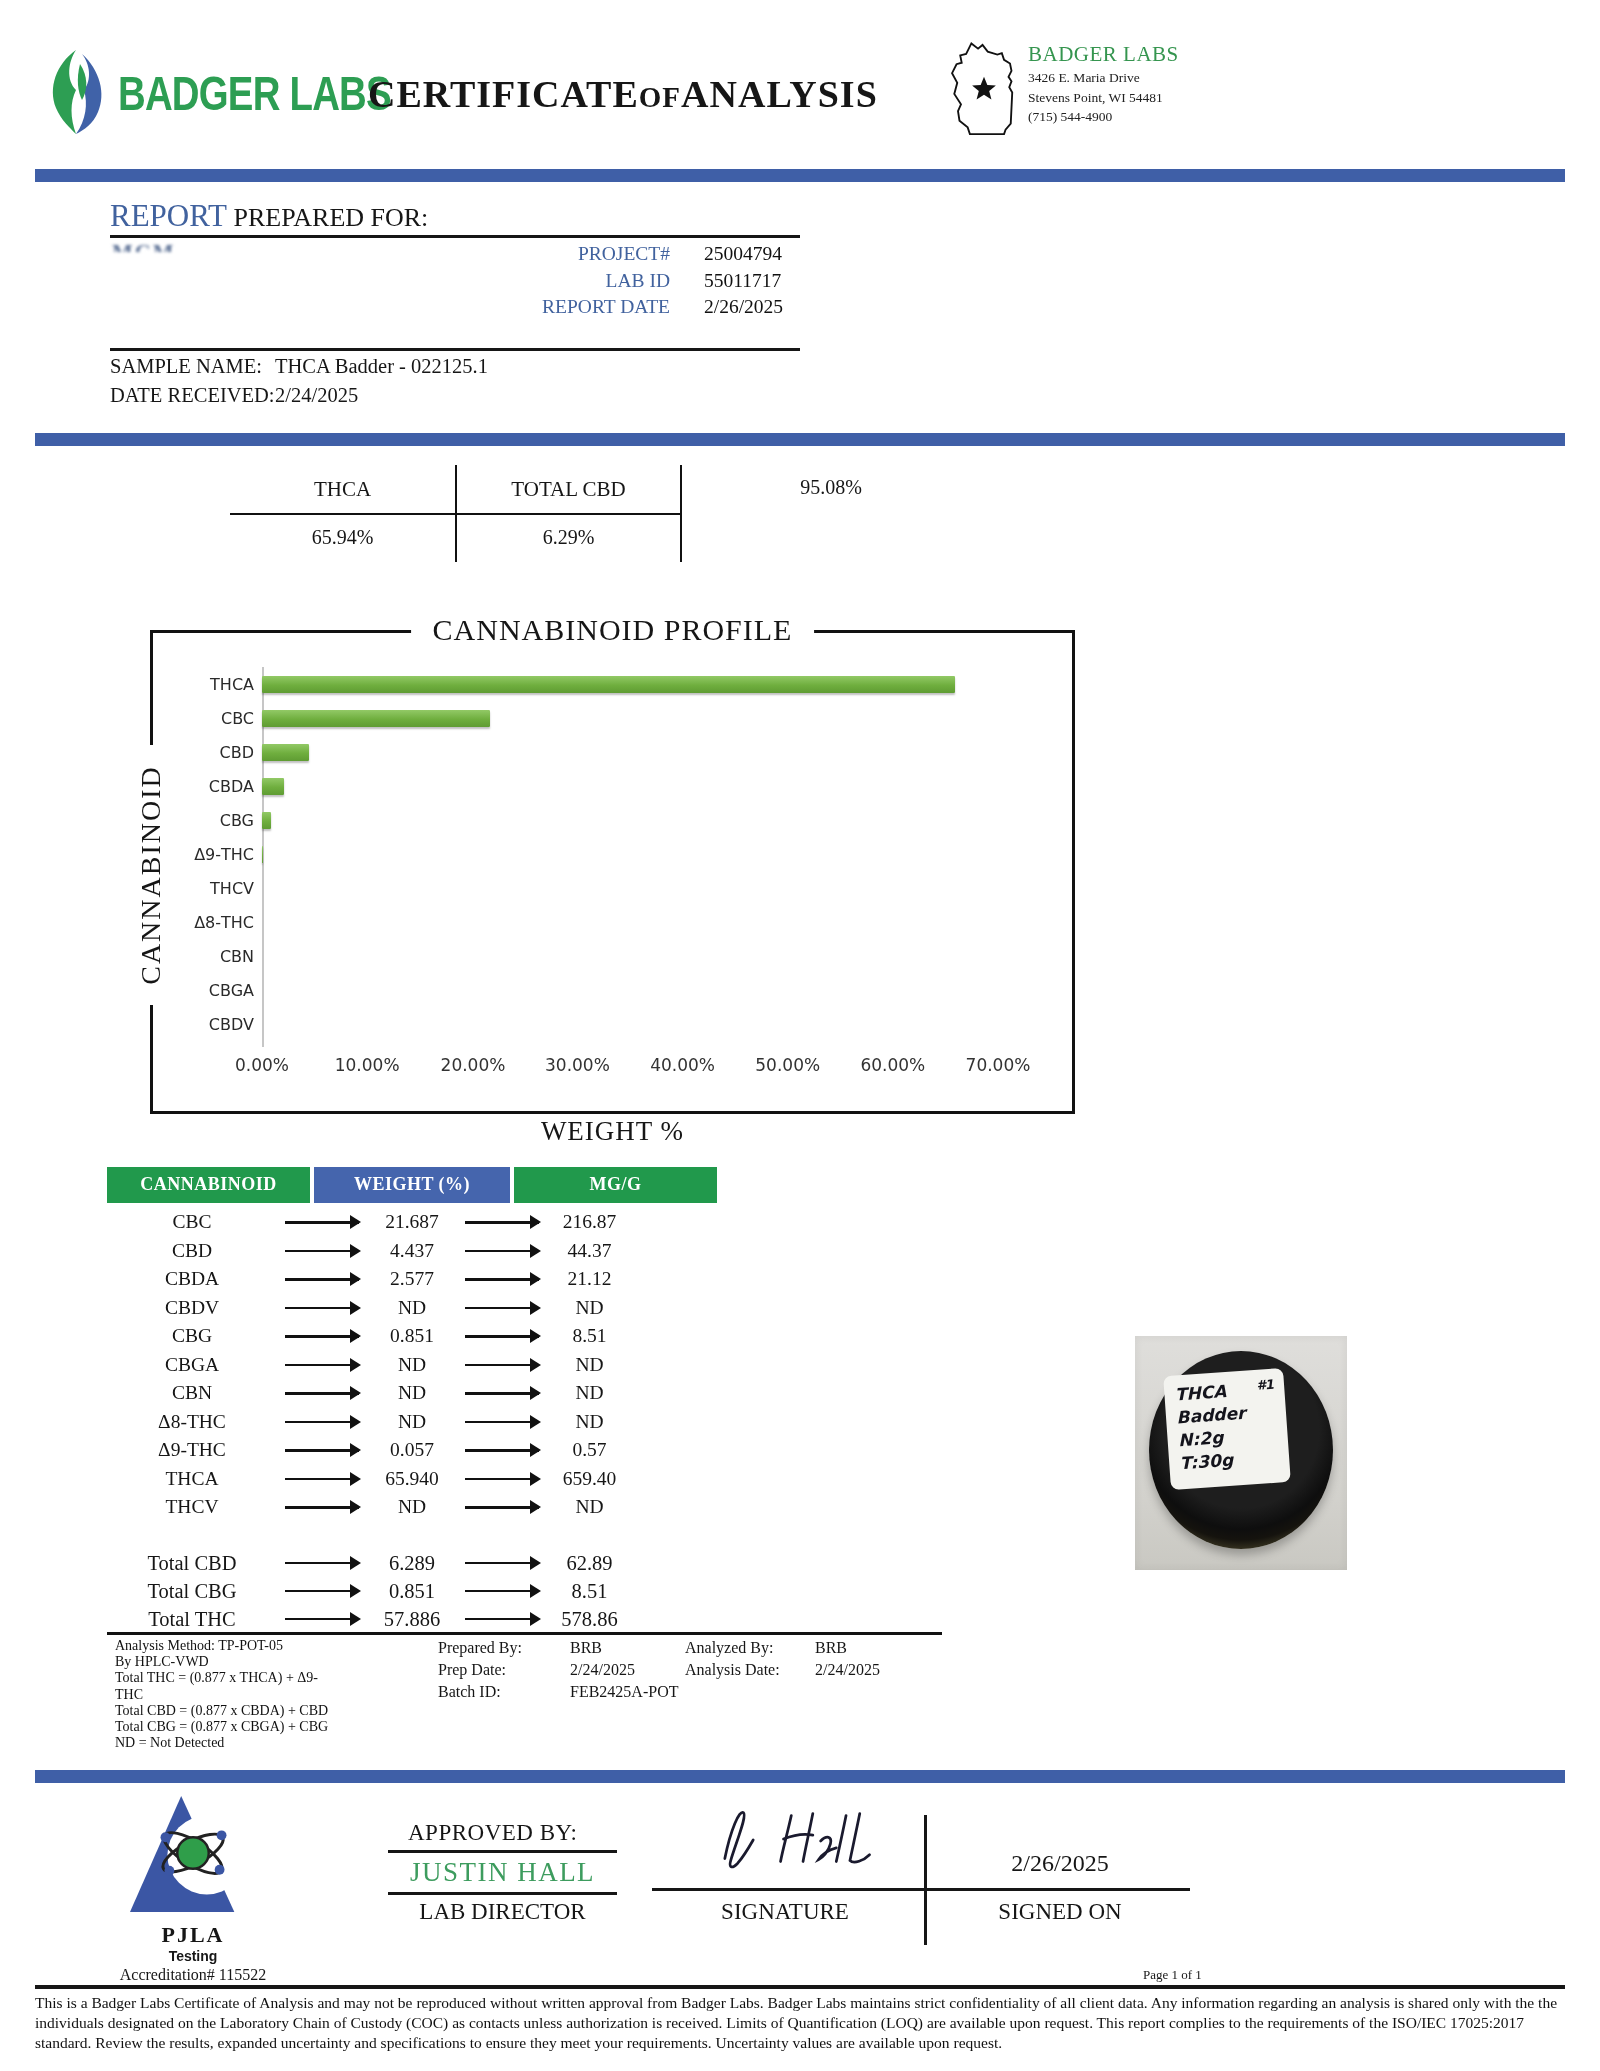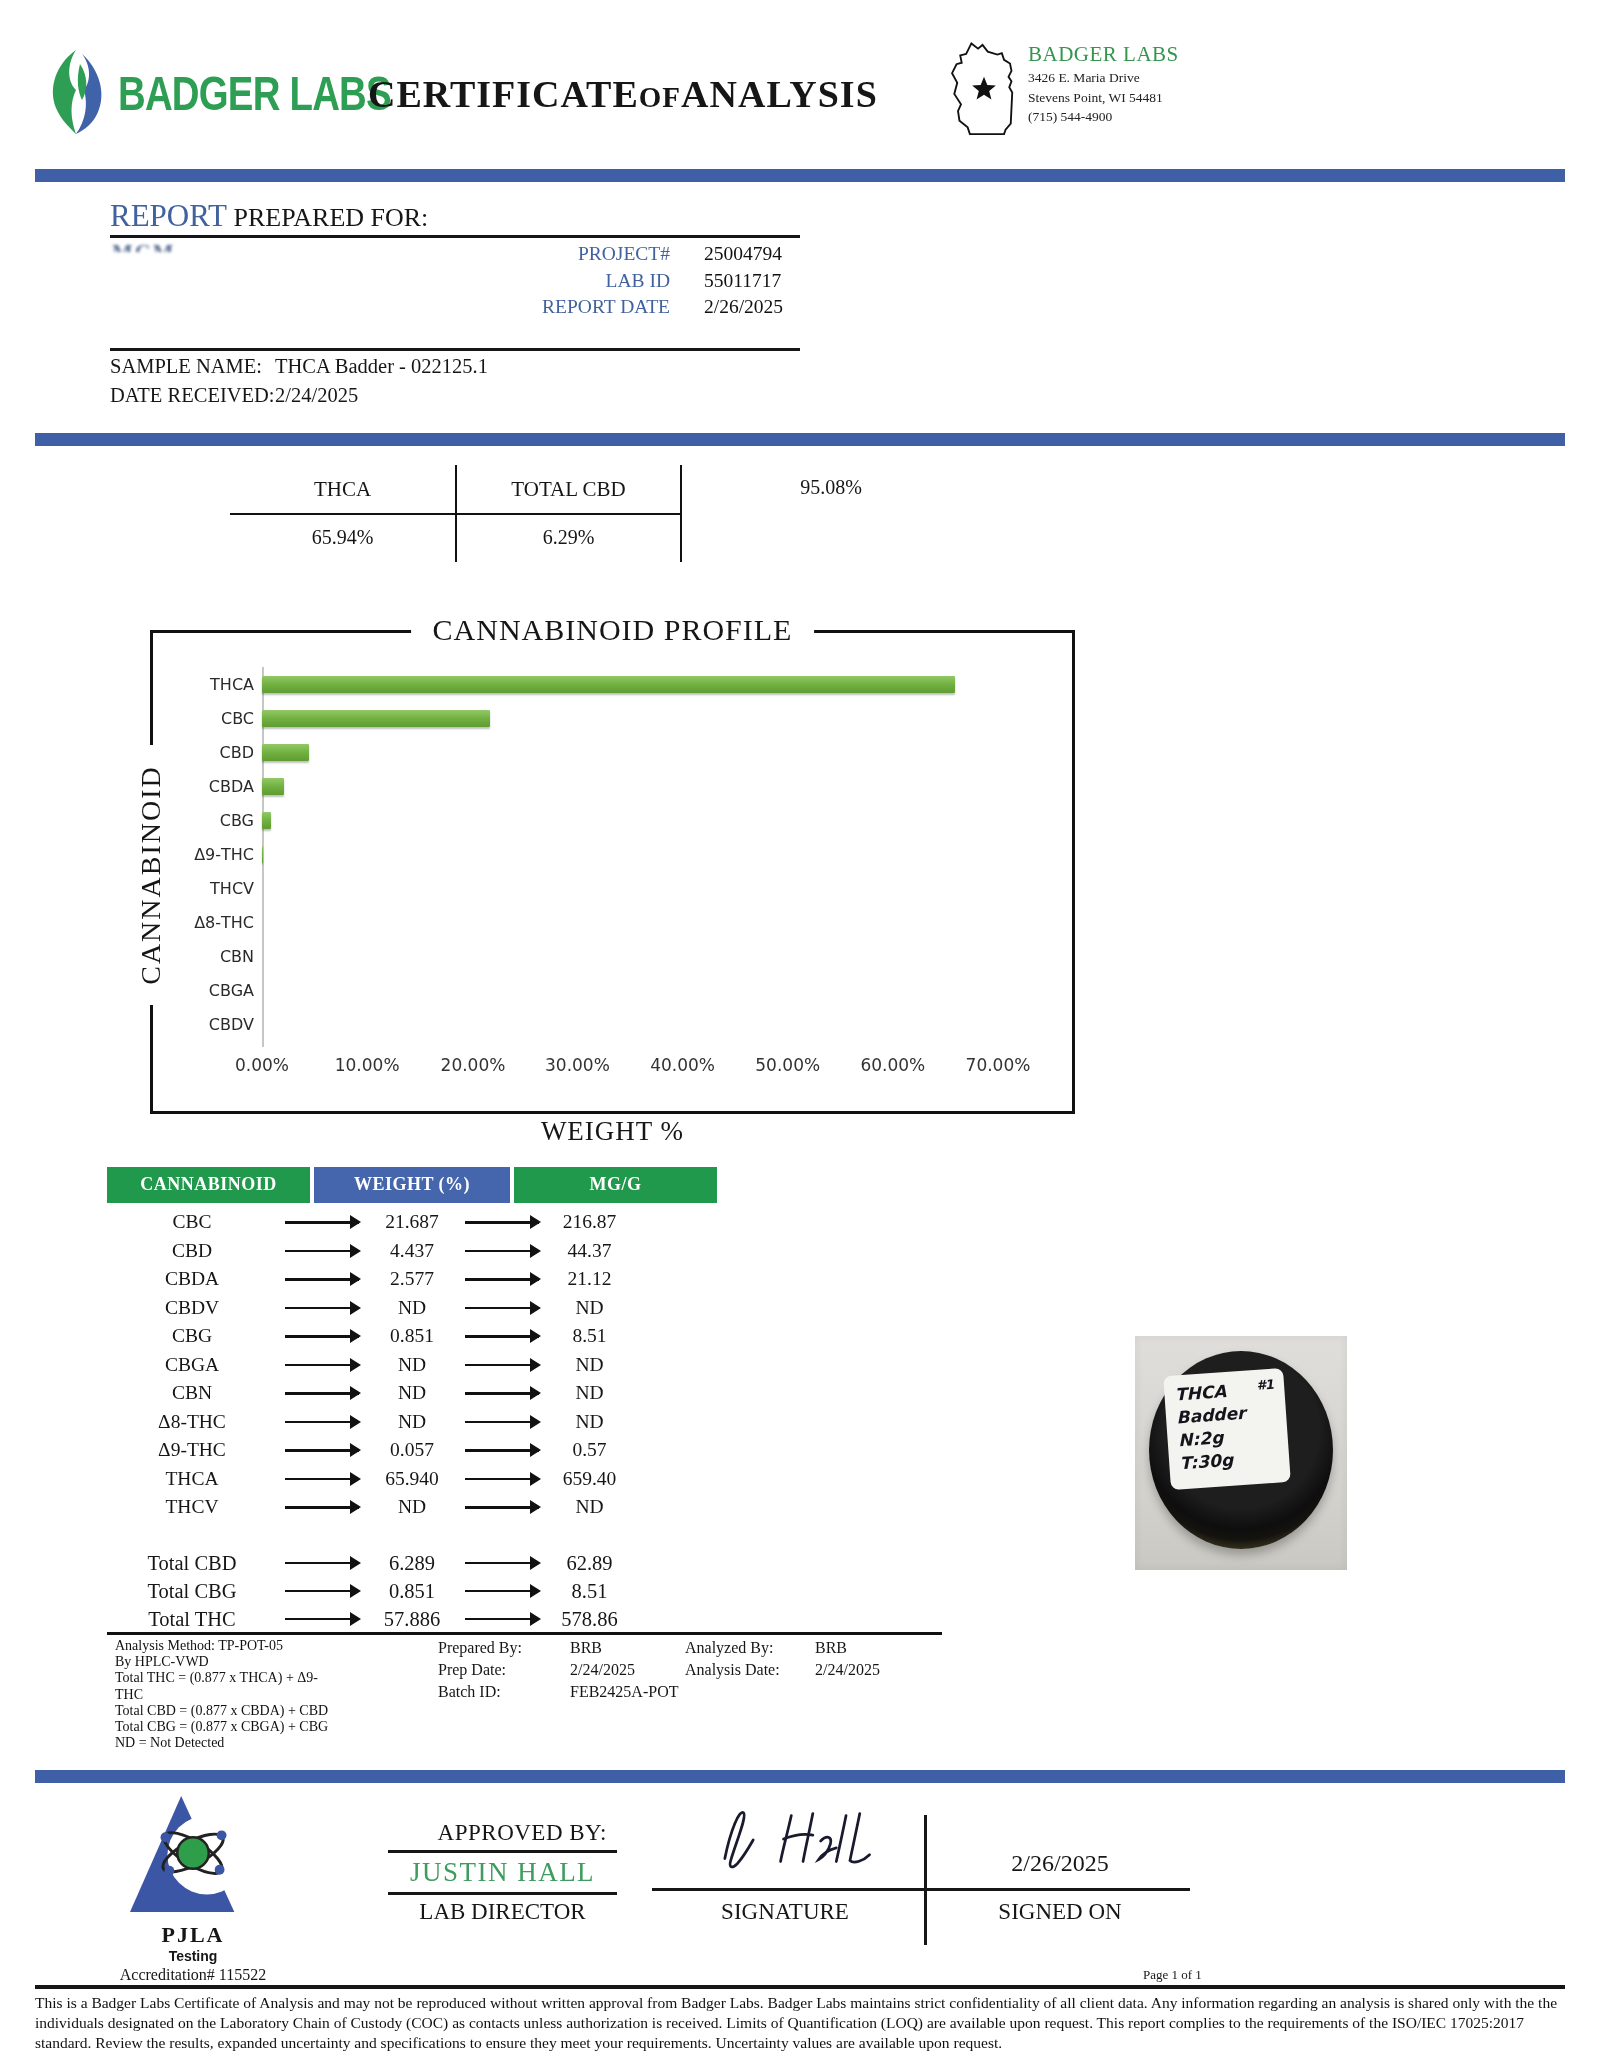--- a/index.html
+++ b/index.html
@@ -98,21 +98,21 @@
   .hand{font-family:"DejaVu Sans",sans-serif;font-style:italic;font-weight:bold;font-size:17px;
         line-height:1.35;transform:skewX(-4deg);color:#14141c;}
   .jar-corner{position:absolute;top:8px;right:9px;font-family:"DejaVu Sans",sans-serif;
               font-style:italic;font-weight:bold;font-size:13px;color:#14141c;}
   
   .pjla-svg{left:118px;top:1792px;width:150px;height:128px;}
   .pjla-org{left:110px;top:1922px;width:166px;text-align:center;font-weight:bold;font-size:22px;letter-spacing:2px;}
   .pjla-sub{left:110px;top:1948px;width:166px;text-align:center;font-weight:bold;font-size:14px;
             font-family:"Liberation Sans",sans-serif;}
   .pjla-acc{left:88px;top:1966px;width:210px;text-align:center;font-size:16px;}
-  .approved-label{left:382px;top:1820px;width:225px;text-align:right;font-size:23px;letter-spacing:0.5px;}
+  .approved-label{left:408px;top:1820px;width:225px;text-align:left;font-size:23px;letter-spacing:0.5px;}
   .approved-line1{left:388px;top:1850px;width:229px;height:2.5px;}
   .approver-name{left:370px;top:1857px;width:265px;text-align:center;font-size:27px;
                  color:var(--justin-green,#3d9c5e);letter-spacing:1.5px;}
   .approved-line2{left:388px;top:1892px;width:229px;height:2.5px;}
   .approver-title{left:390px;top:1899px;width:225px;text-align:center;font-size:23px;}
   .sig-svg{left:690px;top:1796px;width:230px;height:88px;}
   .sig-hline{left:652px;top:1888px;width:538px;height:2.5px;}
   .sig-vline{left:924px;top:1815px;width:2.5px;height:130px;background:#161616;}
   .sig-label{left:650px;top:1899px;width:270px;text-align:center;font-size:23px;}
   .signed-date{left:930px;top:1850px;width:260px;text-align:center;font-size:24px;}

